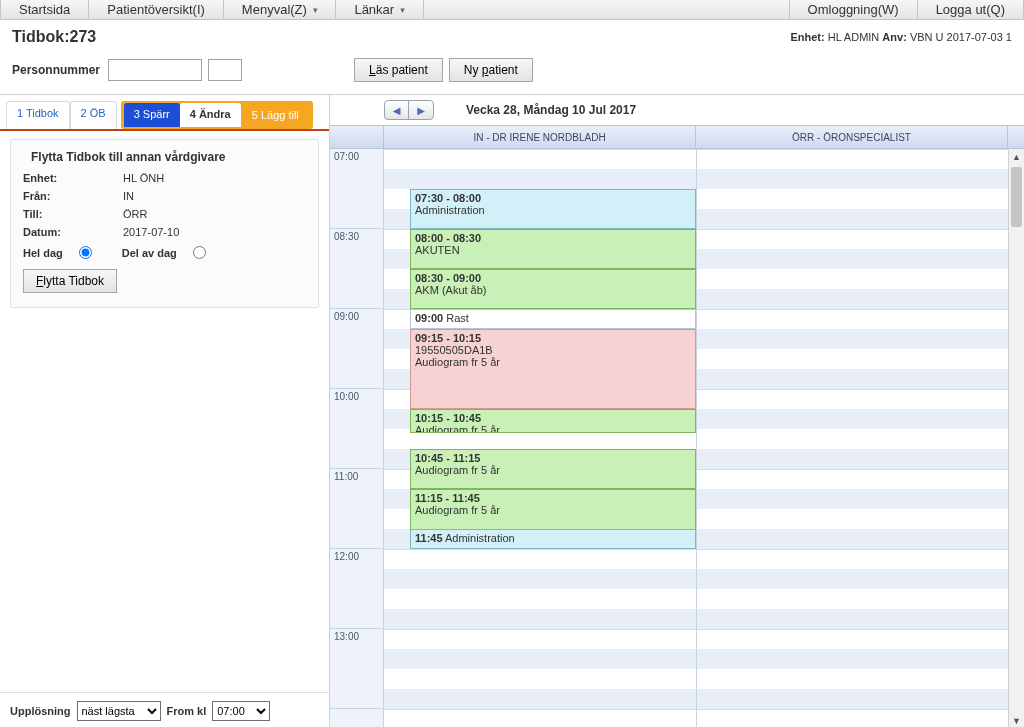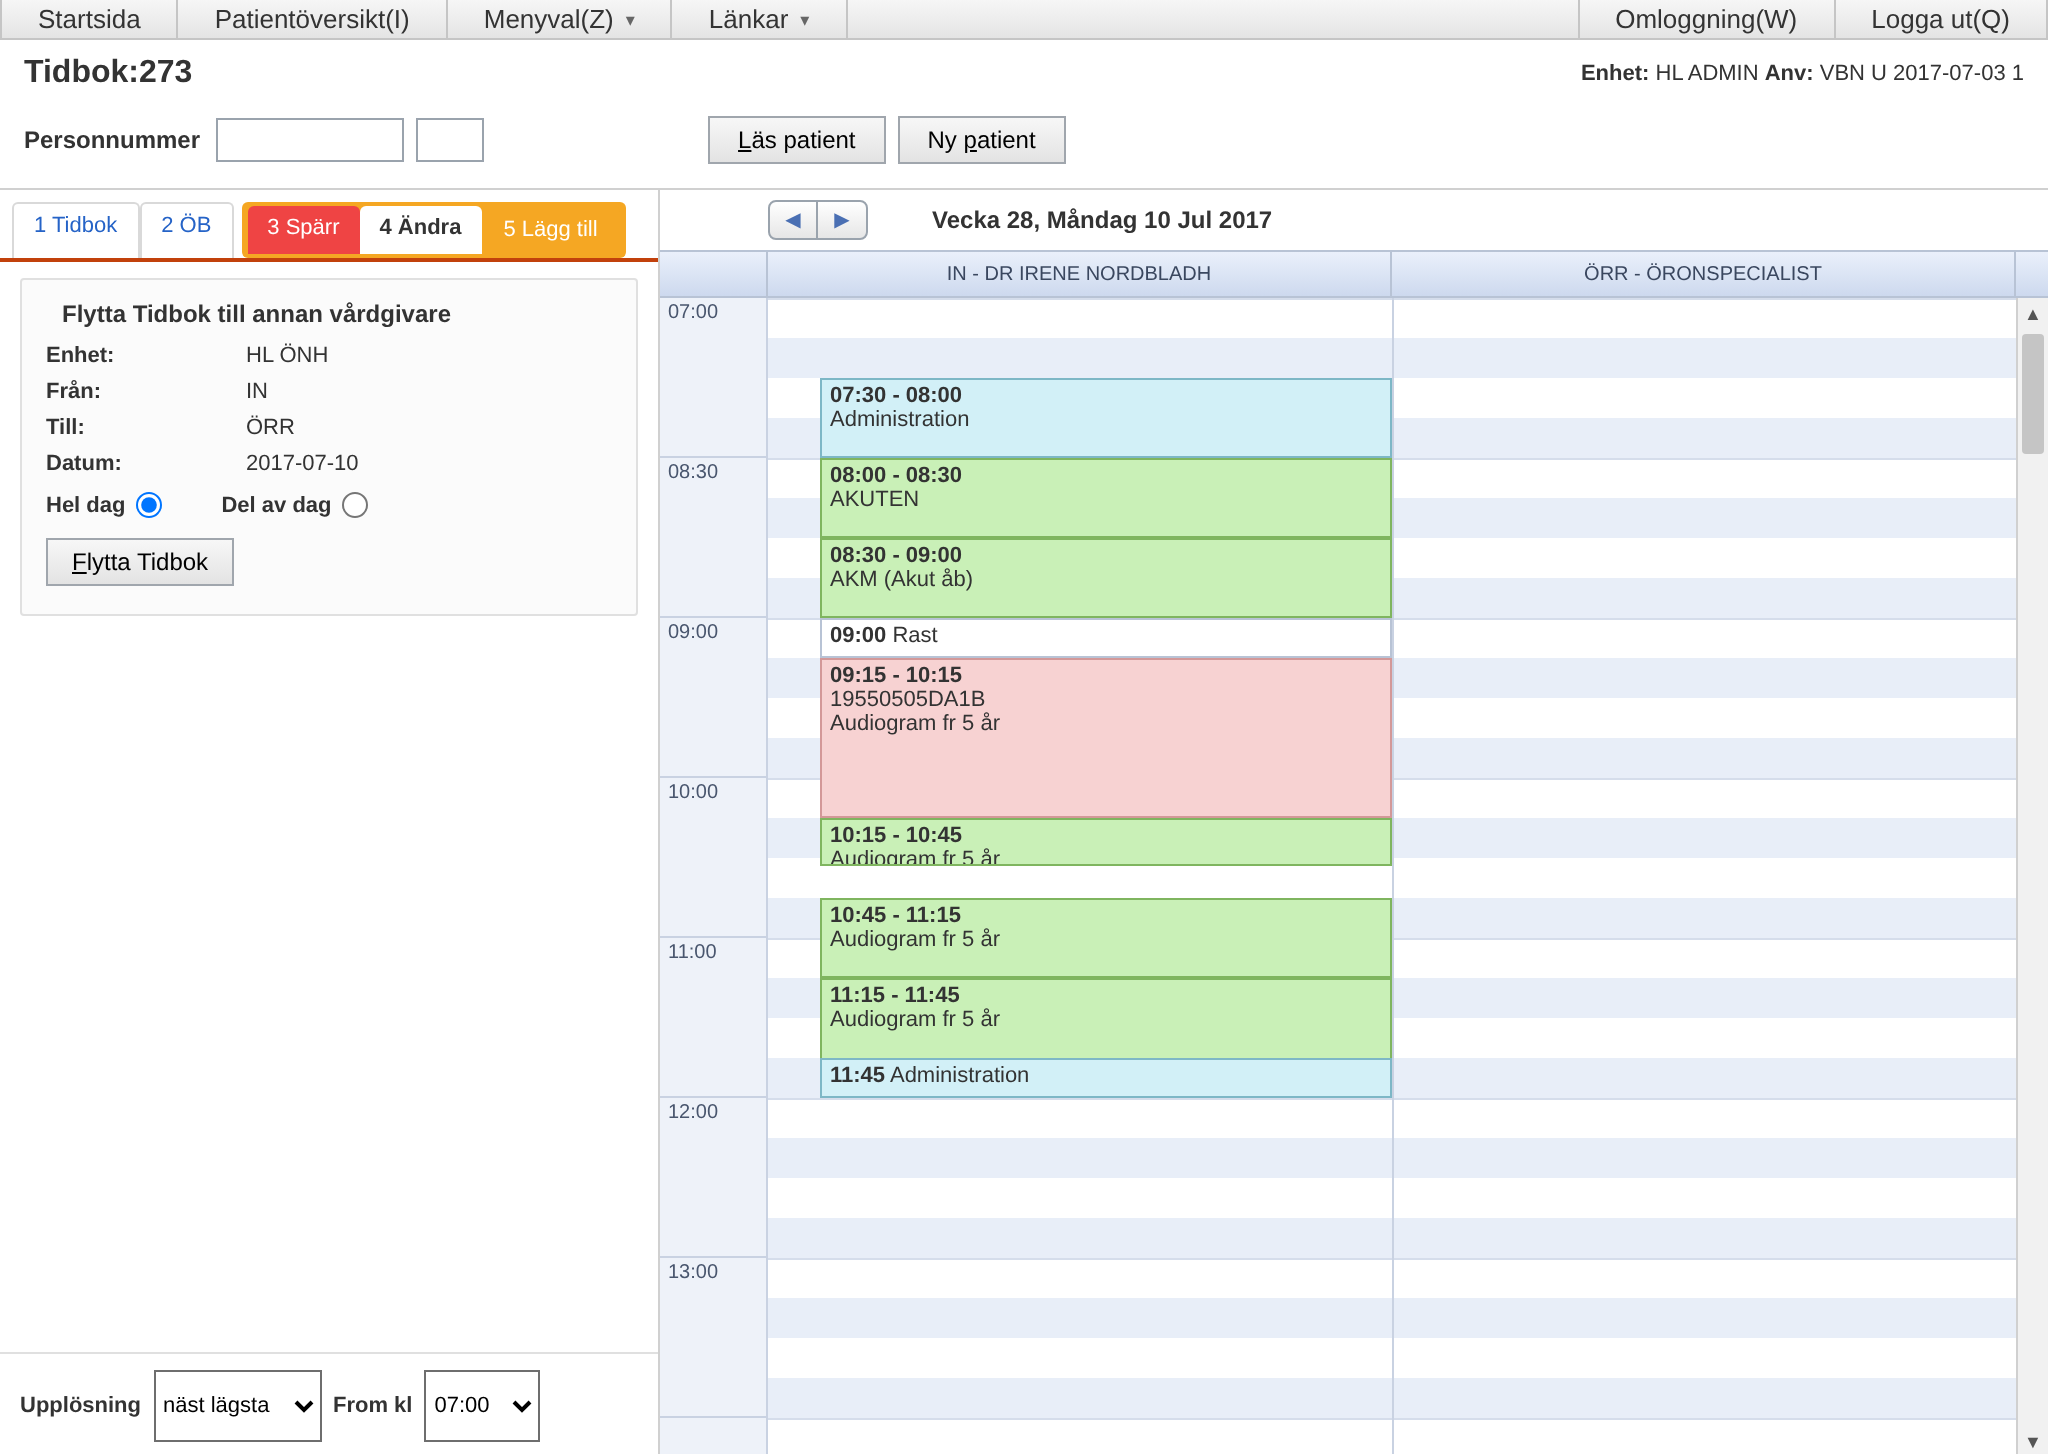--- a/index.html
+++ b/index.html
@@ -34,35 +34,35 @@
 
 .sidebar { width: 330px; display: flex; flex-direction: column; border-right: 1px solid #d0d0d0;}
 .tabs { display: flex; background: #fff; padding: 6px 6px 0 6px; gap: 0; border-bottom: 2px solid #c2410c;}
 .tab { padding: 5px 10px 6px 10px; font-size: 11px; border: 1px solid transparent; border-bottom: none; cursor: pointer; border-radius: 3px 3px 0 0; }
 .tab.link { color: #2563c7; background: #fff; border-color: #d9d9d9; }
 .tab.disabled { color: #b7b7b7; background: #f1f1f1; }
 .tab.active { background: #f5a723; color: #fff; border-color: #e6951f; }
 
 .tab-host { background:#f5a723; display:flex; padding:2px 3px; border-radius:3px; margin-left:4px;}
 .tab-host .tab { margin:0; }
-.tab-host .tab.disabled{ background:#ef4444; color:#fff; border:none;}
+.tab-host .tab.disabled{ background:#1d4ed8; color:#fff; border:none;}
 .tab-host .tab.active{ background:#fff; color:#333; font-weight:bold; border:none;}
 .tab-host .tab.last-dis{ background:#f5a723; color:#fff;}
 
 .panel { margin: 8px 10px; border: 1px solid #e0e0e0; background: #fbfbfb; padding: 10px 12px 14px 12px; border-radius: 2px;}
 .panel-title { font-weight: bold; font-size: 12px; margin: 0 0 8px 8px; }
 .kv { display: grid; grid-template-columns: 100px 1fr; row-gap: 6px; font-size: 11px; margin-bottom: 8px;}
 .kv .k { font-weight: bold; }
 .radio-row { display: flex; align-items: center; gap: 30px; font-size: 11px; margin-bottom: 10px;}
-.radio-row label { font-weight: bold; display: flex; align-items: center; gap: 5px; }
+.radio-row label { font-weight: bold; display: flex; align-items: center; gap: 16px; }
 .panel .btn { padding: 0 12px; }
 
 .sidebar-footer { margin-top: auto; padding: 8px 10px; display: flex; align-items: center; gap: 6px; border-top: 1px solid #e0e0e0; font-size: 11px;}
 .sidebar-footer b { font-weight: bold; }
-.select { border: 1px solid #6e6e6e; height: 36px; font-size: 11px; background:#fff; }
+.select { border: 1px solid #6e6e6e; height: 20px; font-size: 11px; background:#fff; }
 
 
 .calendar { flex: 1; display: flex; flex-direction: column; position: relative;}
 .cal-nav { display: flex; align-items: center; gap: 4px; padding: 4px 6px; height: 30px;}
 .nav-btn-group { display:flex; border:1px solid #9aa3ad; border-radius:4px; overflow:hidden; background:linear-gradient(#fff,#e6e6e6);}
 .nav-btn { width: 24px; height: 18px; display:flex; align-items:center; justify-content:center; cursor:pointer; font-size:10px; color:#4a6fb3;}
 .nav-btn:first-child { border-right:1px solid #9aa3ad;}
 .cal-nav .date-label { margin-left: 28px; font-weight: bold; font-size: 12px;}
 .cal-cols-header { display:flex; height:24px; border-top:1px solid #b8c3d5; border-bottom:1px solid #b8c3d5; background: linear-gradient(#eaf0fb,#cdd9ee);}
 .timecol-spacer { width:54px; border-right:1px solid #b8c3d5;}

